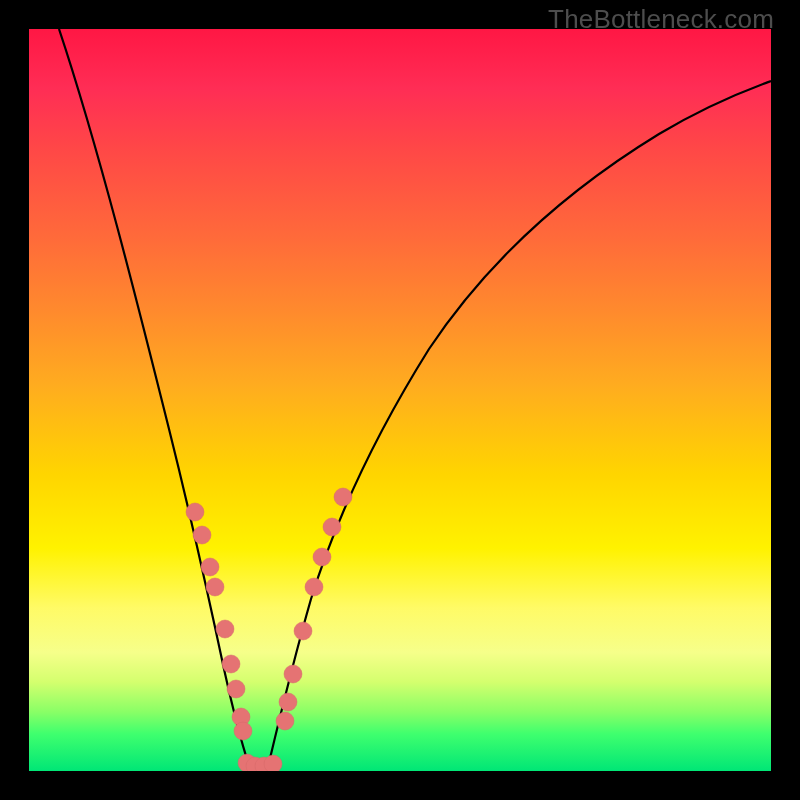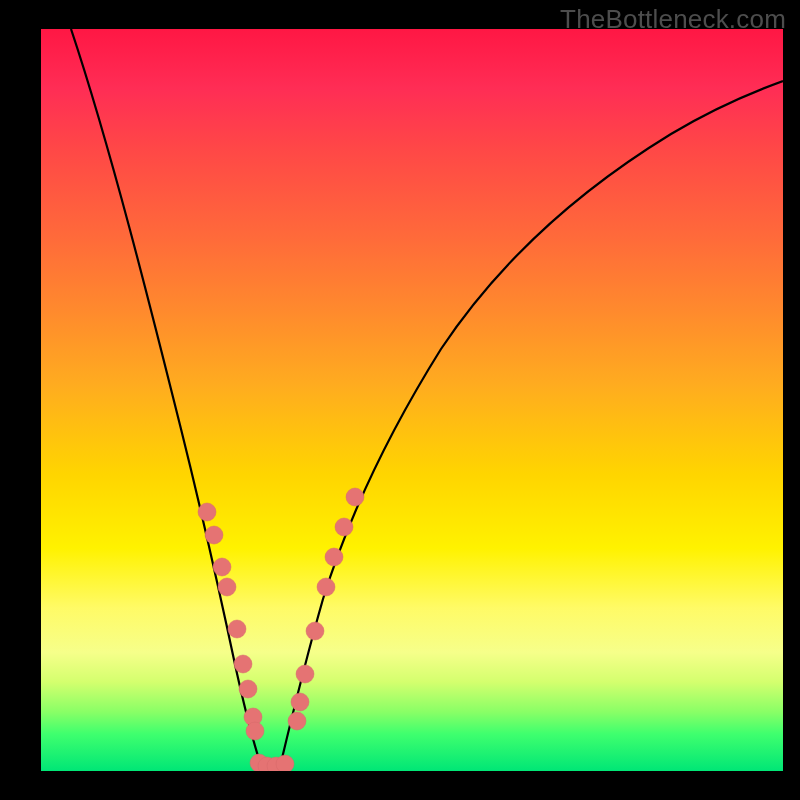--- a/index.html
+++ b/index.html
@@ -6,21 +6,21 @@
     margin: 0;
     padding: 0;
     width: 800px;
     height: 800px;
     overflow: hidden;
     background: #000;
     font-family: Arial, Helvetica, sans-serif;
   }
   .frame {
     position: absolute;
-    left: 12px;
+    left: 0;
     top: 0;
     width: 782px;
     height: 800px;
     background: #000;
   }
   .plot-area {
     position: absolute;
     left: 29px;
     top: 29px;
     width: 742px;

